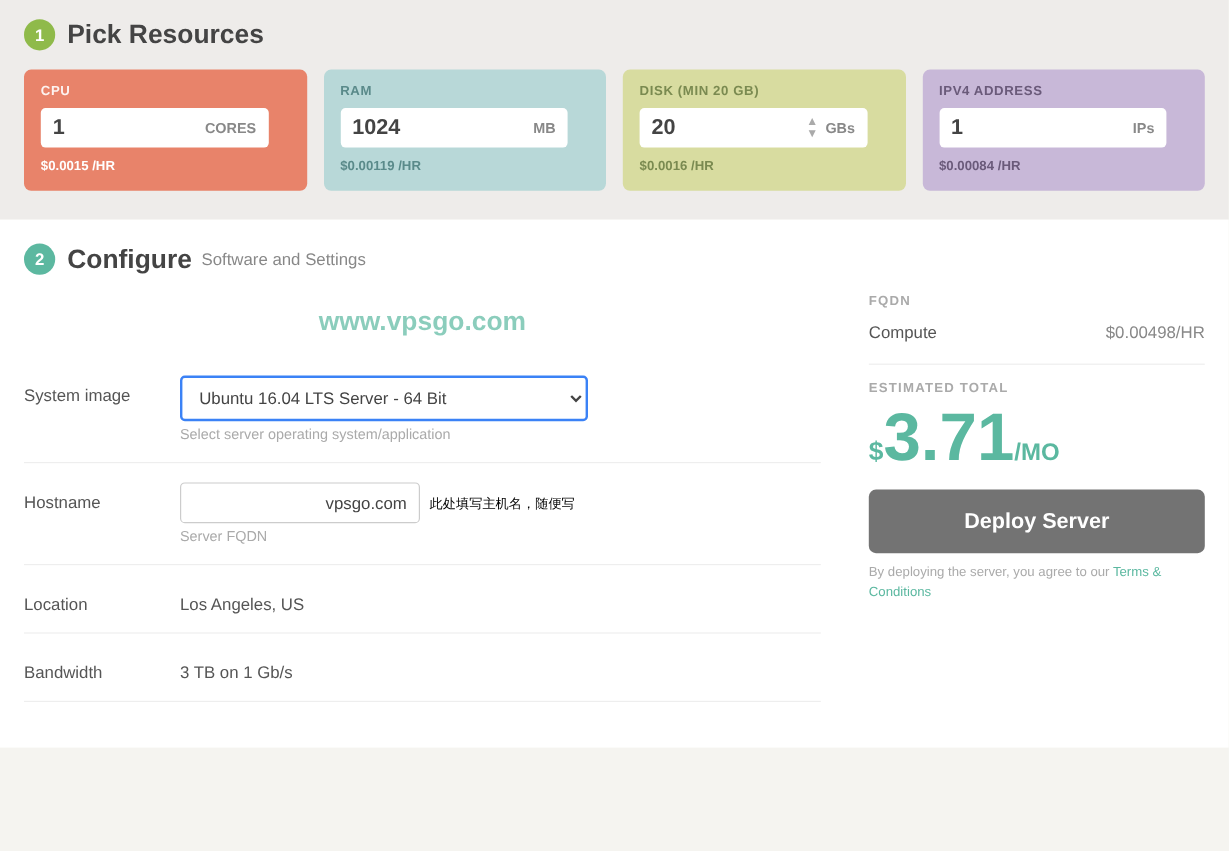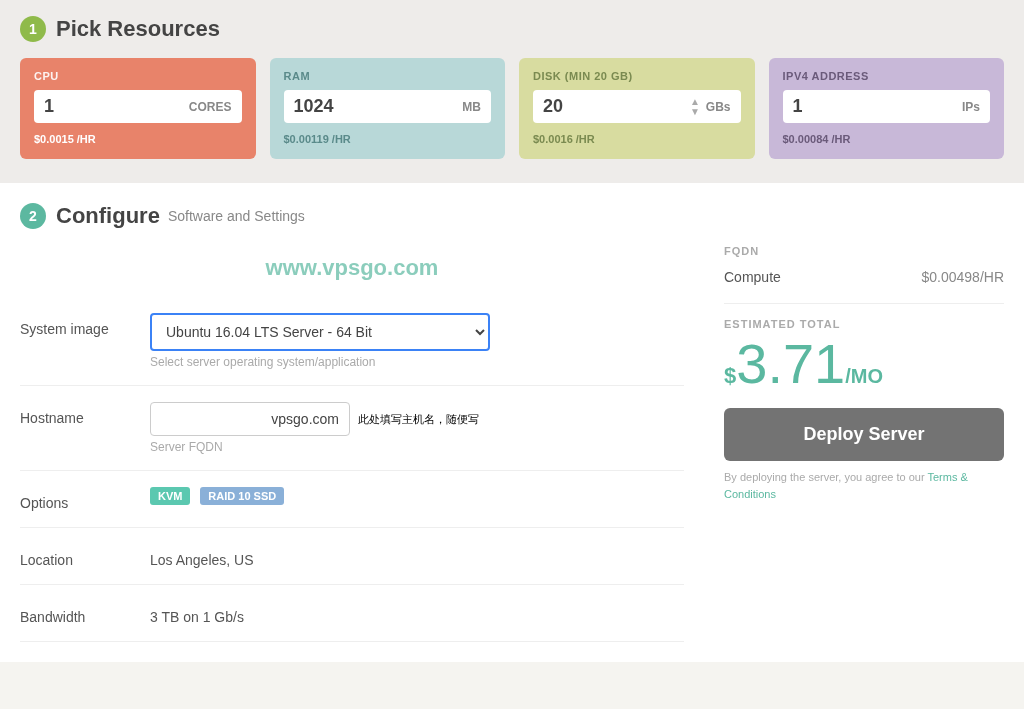--- a/index.html
+++ b/index.html
@@ -60,21 +60,21 @@
     }
 
     .resource-cards {
       display: flex;
       gap: 14px;
     }
 
     .resource-card {
       flex: 1;
       border-radius: 6px;
-      padding: 12px 14px 14px 14px;
+      padding: 12px 32px 14px 14px;
     }
 
     .card-cpu { background: #e8836a; }
     .card-ram { background: #b8d8d8; }
     .card-disk { background: #d8dca0; }
     .card-ipv4 { background: #c8b8d8; }
 
     .card-label {
       font-size: 11px;
       font-weight: bold;
@@ -292,21 +292,21 @@
 
     .dollar-sign {
       font-size: 22px;
       color: #5bb8a0;
       font-weight: bold;
     }
 
     .total-amount {
       font-size: 56px;
       color: #5bb8a0;
-      font-weight: normal;
+      font-weight: bold;
       line-height: 1;
     }
 
     .per-mo {
       font-size: 20px;
       color: #5bb8a0;
       font-weight: bold;
     }
 
     .deploy-button {
@@ -419,27 +419,20 @@
           <div class="form-label">Hostname</div>
           <div class="form-control">
             <div class="hostname-row">
               <input class="form-input" style="max-width: 200px; text-align: right;" type="text" value="vpsgo.com">
               <span class="hostname-hint-text">此处填写主机名，随便写</span>
             </div>
             <div class="form-hint">Server FQDN</div>
           </div>
         </div>
 
-        <div class="form-row">
-          <div class="form-label">Options</div>
-          <div class="form-control">
-            <span class="badge badge-kvm">KVM</span>
-            <span class="badge badge-raid">RAID 10 SSD</span>
-          </div>
-        </div>
 
         <div class="form-row">
           <div class="form-label">Location</div>
           <div class="form-control">
             <div class="form-value">Los Angeles, US</div>
           </div>
         </div>
 
         <div class="form-row">
           <div class="form-label">Bandwidth</div>

